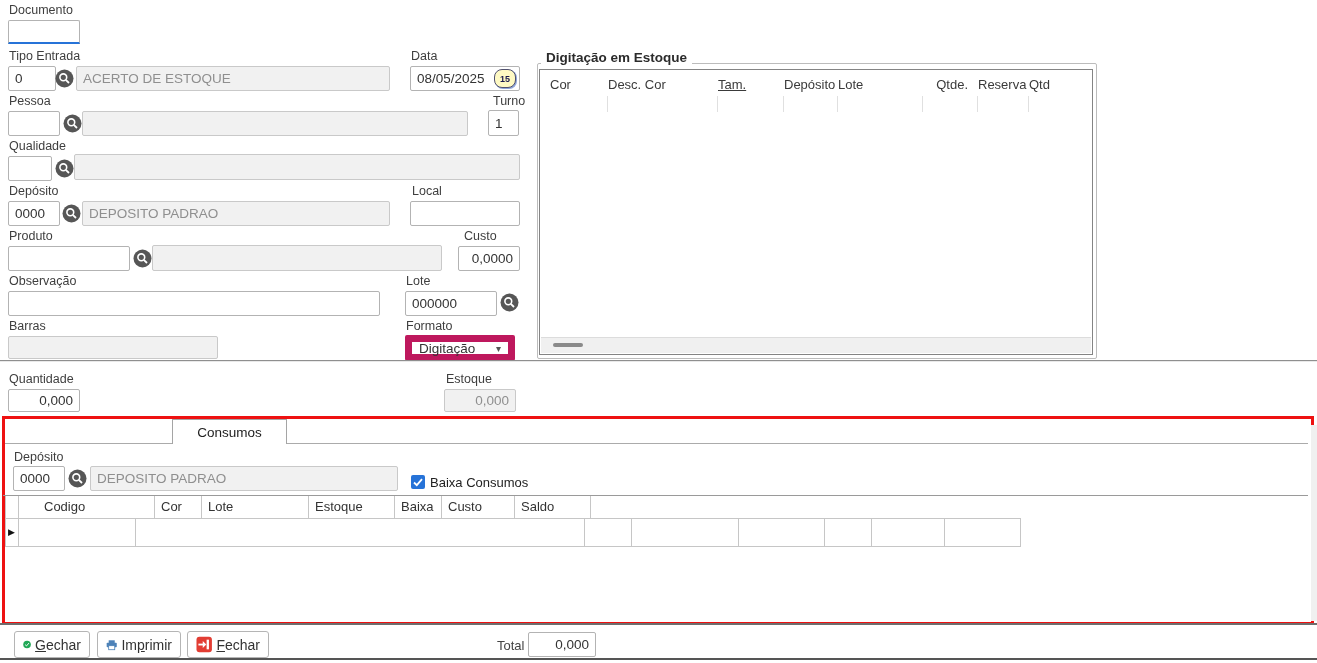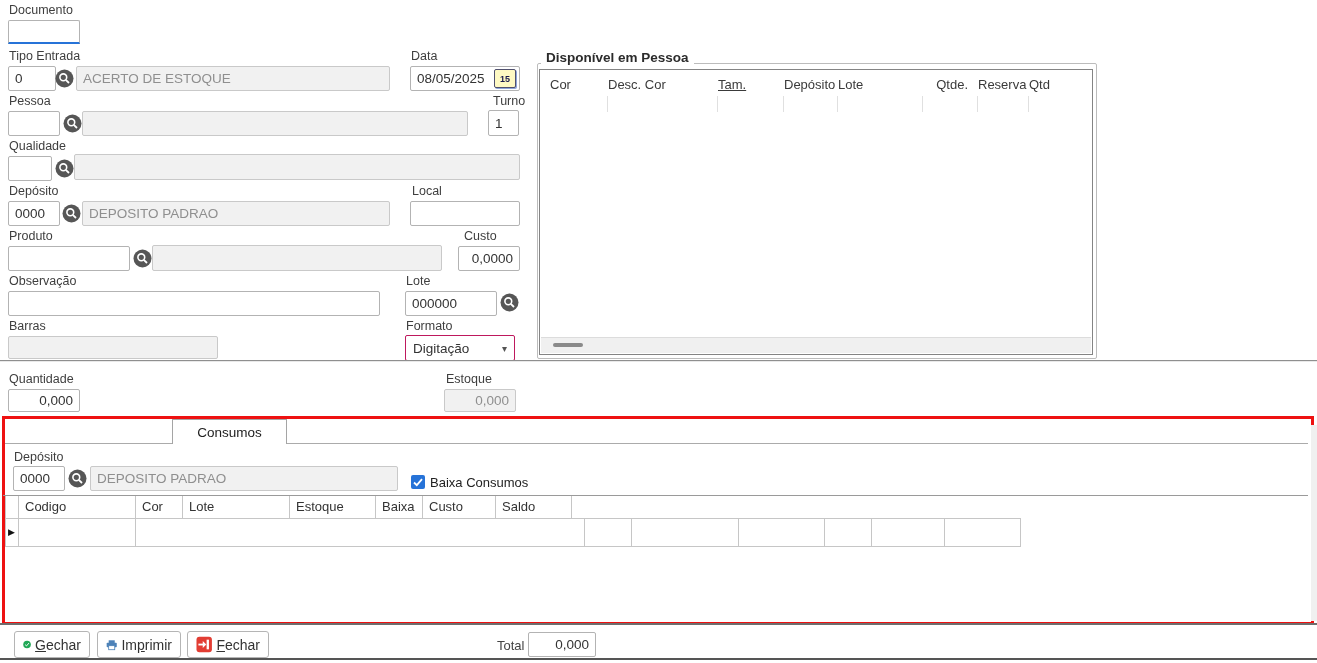--- a/index.html
+++ b/index.html
@@ -6,24 +6,24 @@
   .page{position:relative;width:1317px;height:663px;background:#ffffff;
         font-family:"Liberation Sans",sans-serif;overflow:hidden;}
   .lbl{position:absolute;font-size:12.5px;color:#3e3e3e;white-space:nowrap;}
   .inp{position:absolute;border:1px solid #b3b3b3;border-radius:2px;background:#fff;
        font-family:"Liberation Sans",sans-serif;font-size:13.5px;color:#333;
        padding:0 6px;box-sizing:border-box;outline:none;}
   .inp.r{text-align:right;}
   .dis{background:#f1f1f1;color:#8f8f8f;border-color:#c9c9c9;}
   .focused{border-bottom:2px solid var(--accent,#2673d8);border-radius:2px 2px 0 0;}
   .search-btn{position:absolute;width:19px;height:19px;padding:0;border:none;background:transparent;cursor:pointer;}
-  .cal-btn{position:absolute;width:22px;height:19px;border:1px solid #50506e;border-radius:2px;background:#fef9c3;
+  .cal-btn{position:absolute;width:22px;height:19px;border:1px solid #50506e;border-radius:8px;background:#fef9c3;
            box-shadow:1px 1px 0 #8fa6d9;font-size:9px;font-weight:bold;color:#1a1a4e;
            display:flex;align-items:center;justify-content:center;padding:0;cursor:pointer;}
-  .select{position:absolute;border:1px solid #be185d;border-radius:2px;background:#fff;
+  .select{position:absolute;border:7px solid #be185d;border-radius:2px;background:#fff;
           font-size:13.5px;color:#333;display:flex;align-items:center;justify-content:space-between;
           padding:0 7px;box-sizing:border-box;cursor:pointer;}
   .chev{color:#555;font-size:10px;}
   
   .groupbox{position:absolute;border:1px solid #bcbcbc;border-radius:2px;}
   .legend{position:absolute;background:#fff;font-size:13.5px;font-weight:bold;color:#2b2b2b;padding:0 5px;white-space:nowrap;}
   .stock-inner{position:absolute;background:#fff;border:1px solid #848484;box-sizing:border-box;}
   .grow{display:flex;}
   .stock-head{padding-left:10px;padding-top:7px;font-size:13px;color:#3a3a3a;}
   .stock-head .gcol{flex:0 0 auto;white-space:nowrap;overflow:hidden;box-sizing:border-box;}
@@ -153,21 +153,21 @@
   <span class="lbl" style="left:9px;top:319px">Barras</span>
   <input class="inp dis" style="left: 8px; top: 336px; width: 210px; height: 23px;" readonly="">
 
   <span class="lbl" style="left:406px;top:319px">Formato</span>
   <div class="select" style="left:405px;top:335px;width:110px;height:26px">
     <span>Digitação</span>
     <span class="chev">▾</span>
   </div>
 
   <div class="groupbox" style="left:537px;top:63px;width:558px;height:294px"></div>
-  <span class="legend" style="left:541px;top:50px">Disponível em Pessoa</span>
+  <span class="legend" style="left:541px;top:50px">Digitação em Estoque</span>
   <div class="stock-inner" style="left:539px;top:69px;width:554px;height:286px">
     <div class="grow stock-head">
         <div class="gcol" style="width: 58px;">Cor</div>
         <div class="gcol" style="width: 110px;">Desc. Cor</div>
         <div class="gcol" style="width: 66px; text-decoration: underline;">Tam.</div>
         <div class="gcol" style="width: 54px;">Depósito</div>
         <div class="gcol" style="width: 85px;">Lote</div>
         <div class="gcol" style="width: 55px;">Qtde.</div>
         <div class="gcol" style="width: 51px;">Reserva</div>
         <div class="gcol" style="width: 67px;">Qtd</div>
@@ -218,21 +218,21 @@
     <svg width="10" height="9" viewBox="0 0 10 9">
         <polyline points="1,4.5 3.8,7.2 9,1.2" fill="none" stroke="#fff" stroke-width="1.8"></polyline>
       </svg>
   </div>
   <span class="lbl" style="left:430px;top:475px;font-size:13px;color:#222">Baixa Consumos</span>
 
   <div class="topline"></div>
   <div class="cgrid">
     <div class="grow headrow">
       <div class="gut"></div>
-    <div class="gcol" style="width: 117px;">Codigo</div>
+    <div class="gcol" style="width: 117px; margin-left: 19px;">Codigo</div>
         <div class="gcol" style="width: 47px;">Cor</div>
         <div class="gcol" style="width: 107px;">Lote</div>
         <div class="gcol" style="width: 86px;">Estoque</div>
         <div class="gcol" style="width: 47px;">Baixa</div>
         <div class="gcol" style="width: 73px;">Custo</div>
         <div class="gcol" style="width: 76px;">Saldo</div>
       </div>
     <div class="grow datarow">
       <div class="gut">
           <span class="rowmarker">▶</span>

